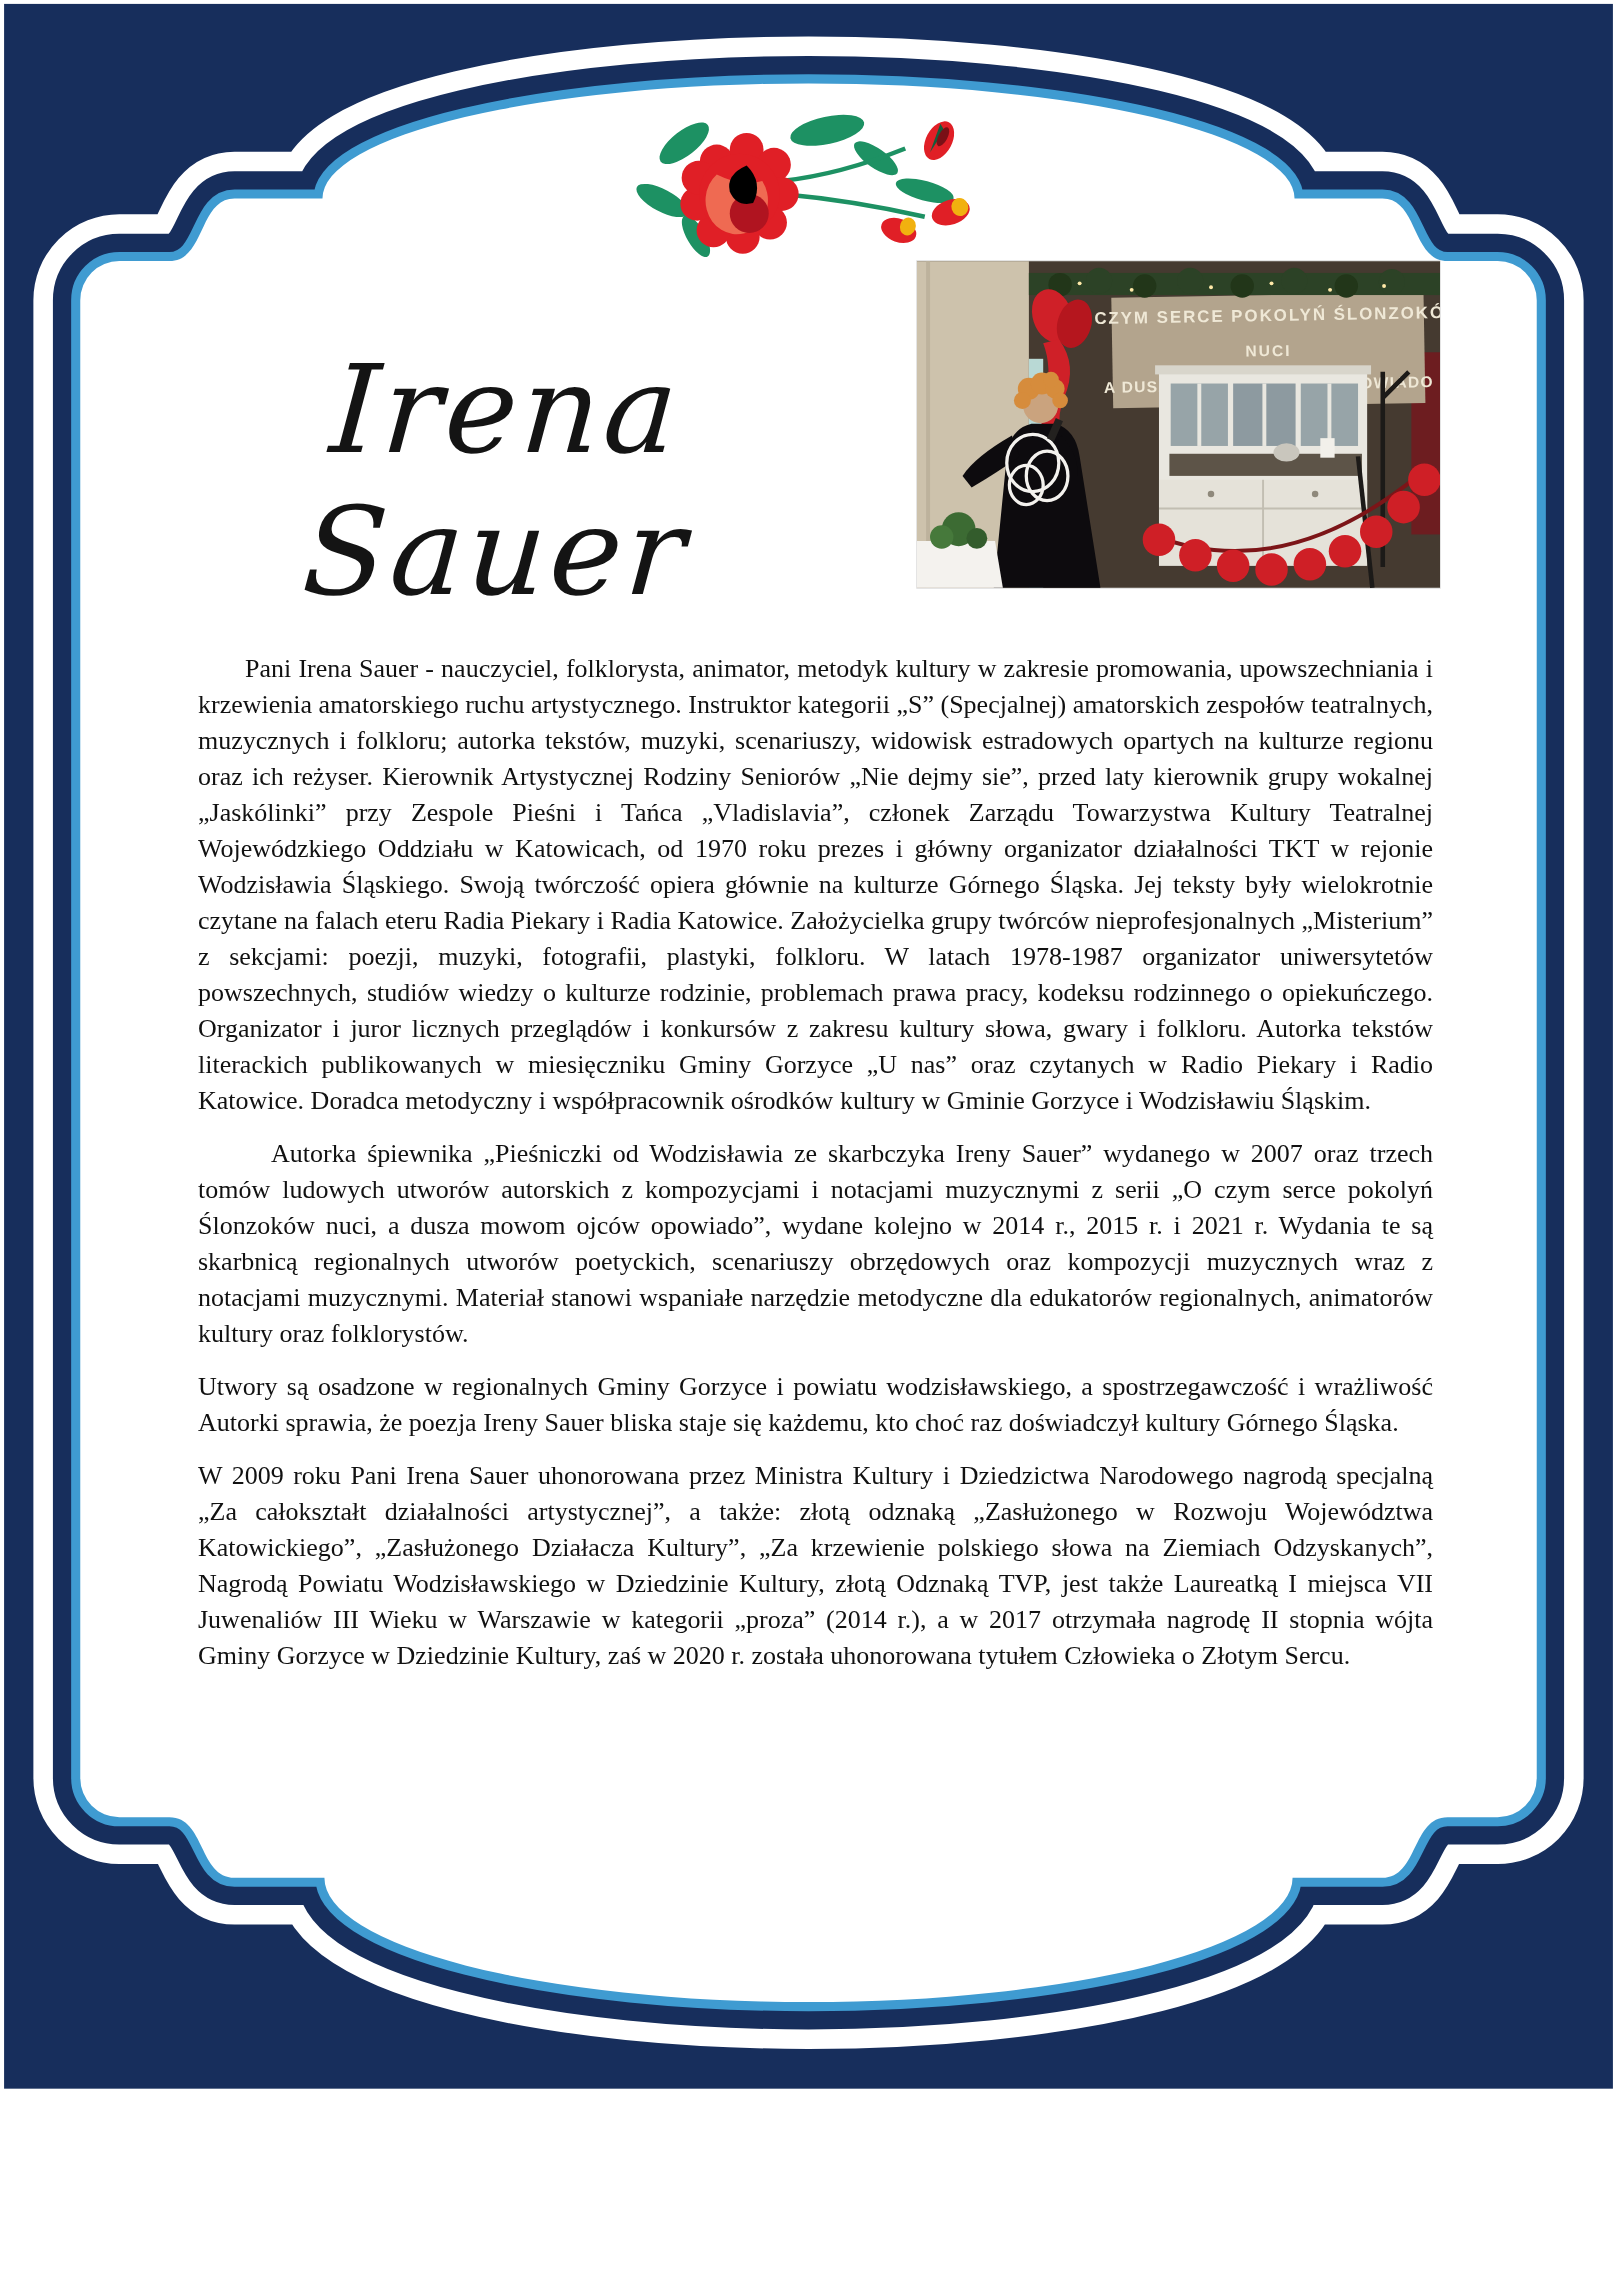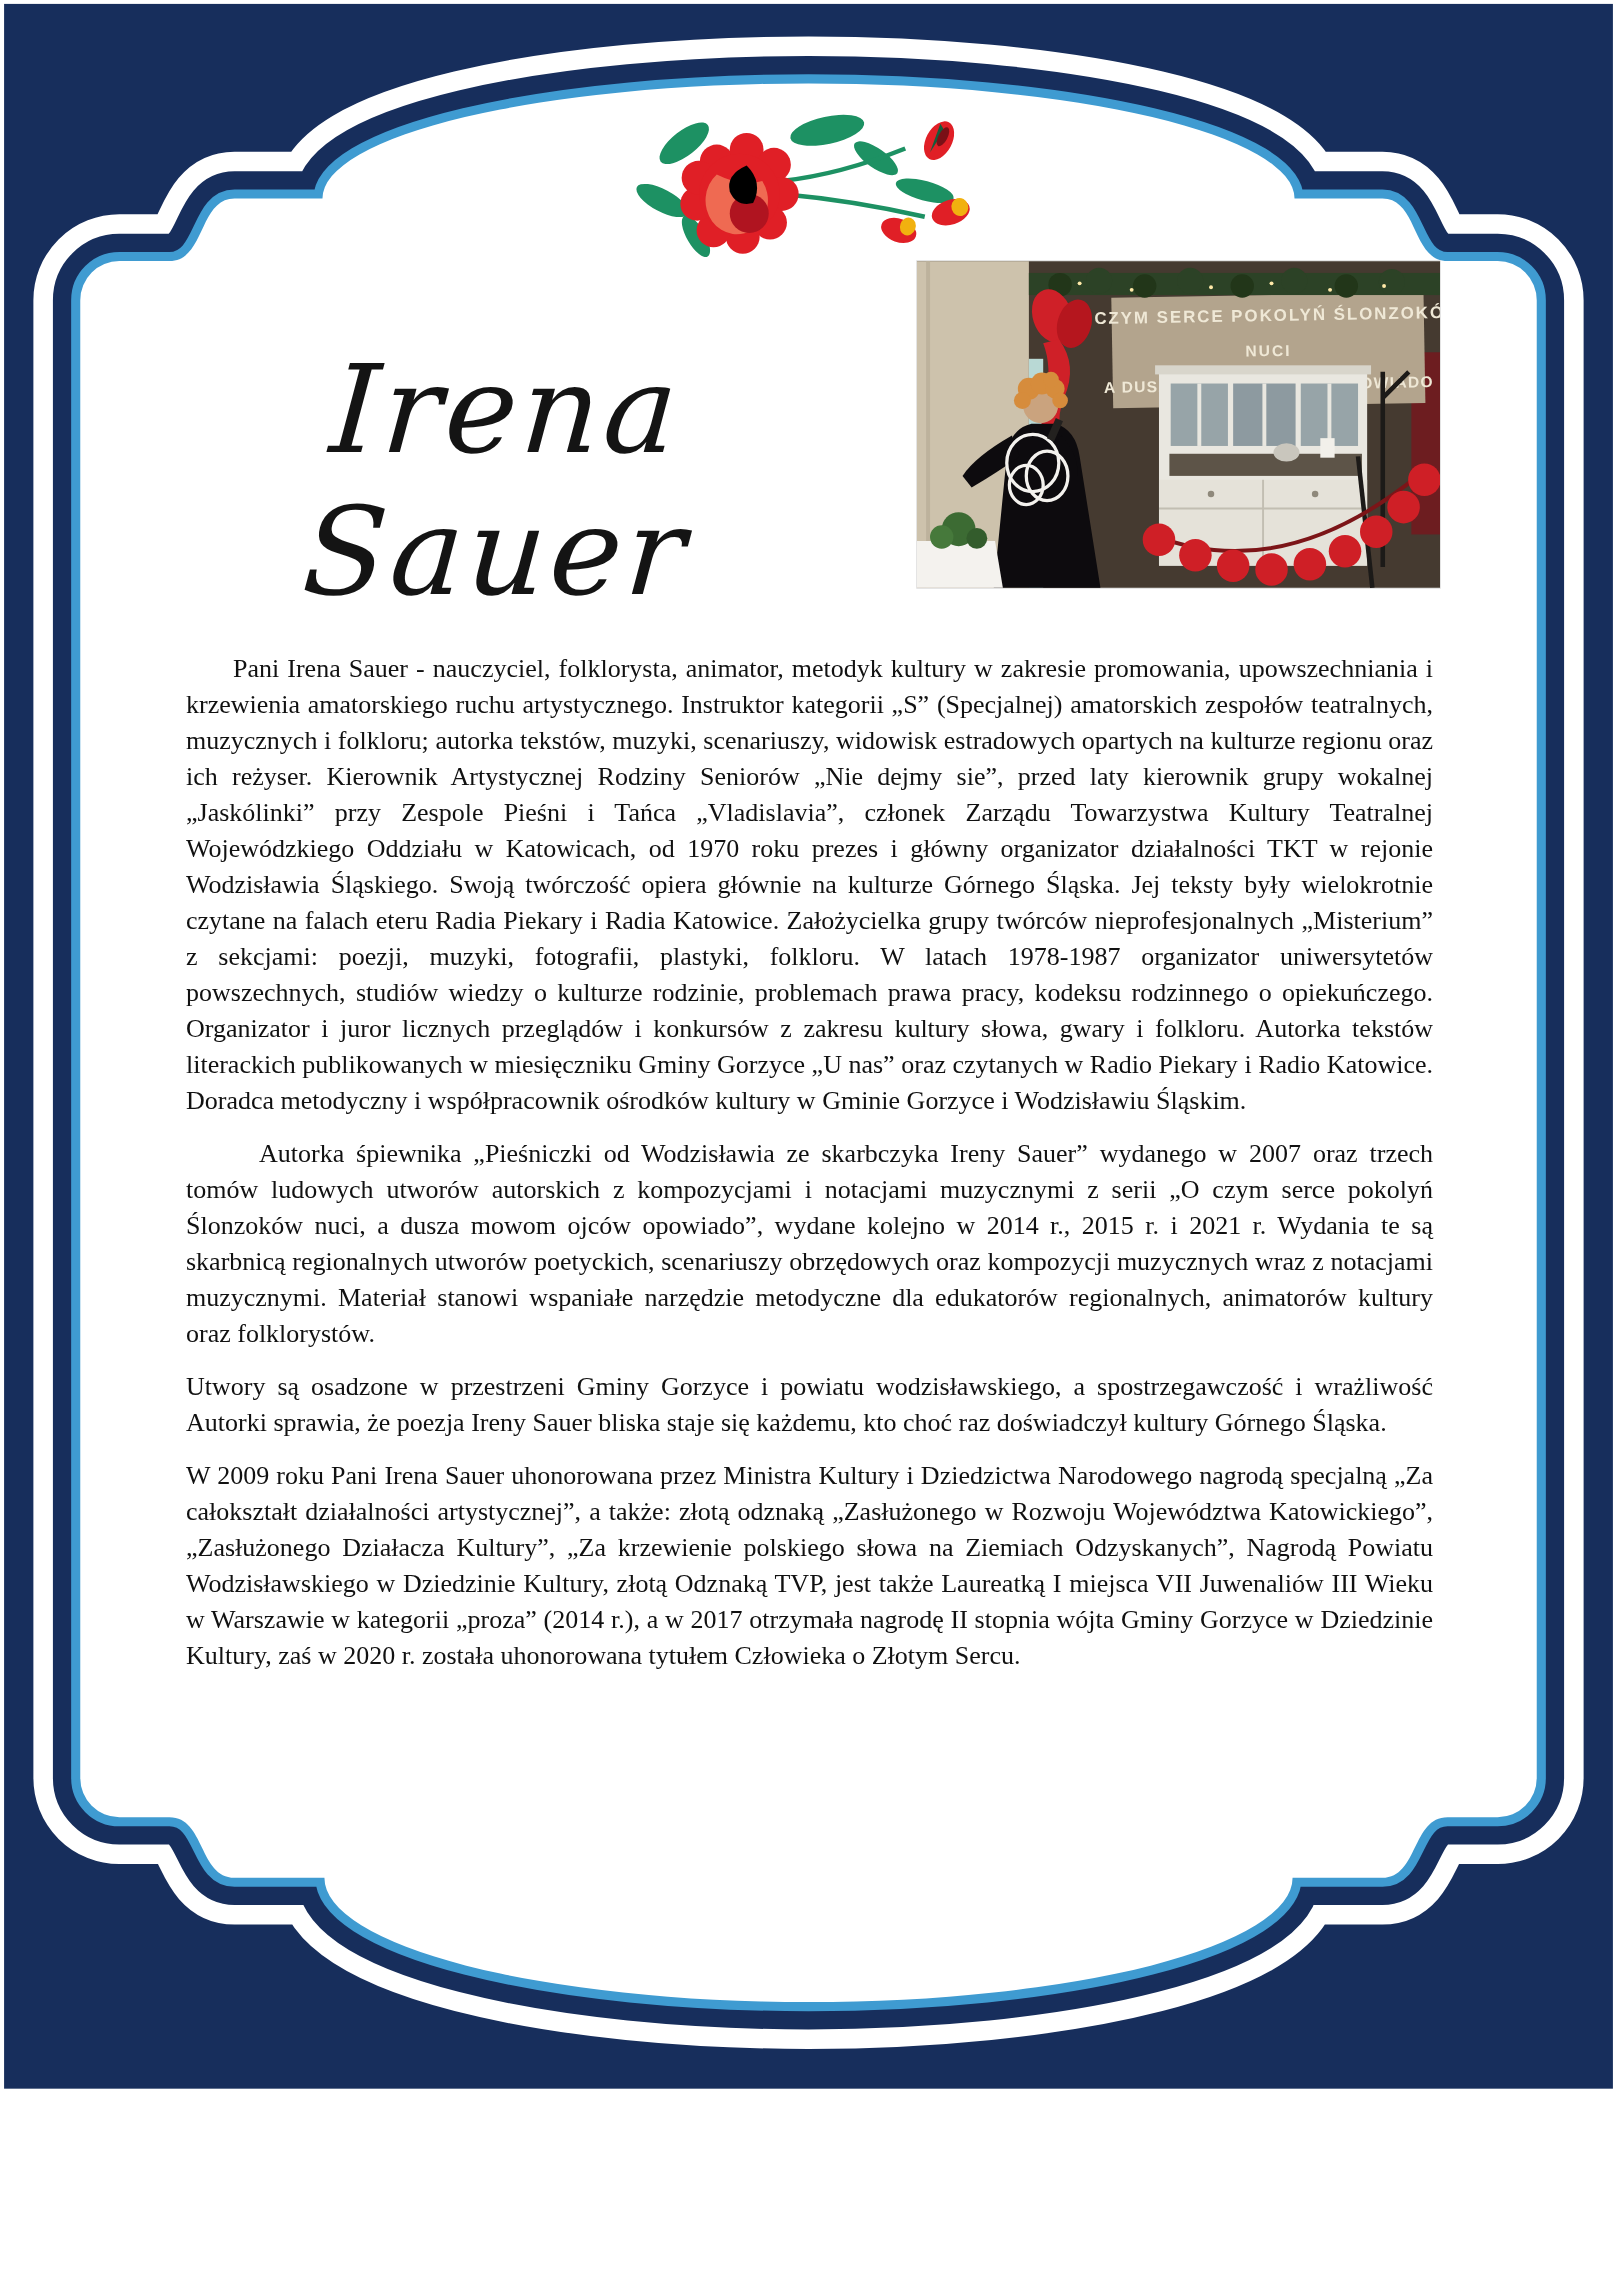--- a/index.html
+++ b/index.html
@@ -8,21 +8,21 @@
   .frame-svg{position:absolute;left:0;top:0;}
   
   .script-title{position:absolute;left:120px;top:339px;width:762px;text-align:center;
     font-family:"DejaVu Serif",serif;font-style:italic;font-size:122px;color:#141414;
     letter-spacing:3.9px;transform:skewX(-4deg);}
   
   .photo{position:absolute;left:917px;top:261px;width:523px;height:327px;overflow:hidden;box-shadow:0 0 0 0.7px #d8d8d8;}
   
   .bodytext{position:absolute;left:186px;top:651px;width:1247px;color:#111111;
     font-size:26px;line-height:36px;text-align:justify;}
-  .bodytext p{margin:0 0 17px 0;}
+  .bodytext p{margin:0 0 17px 12px;}
   .bodytext p.ind1{text-indent:47px;}
   .bodytext p.ind2{text-indent:73px;}
   
   .footer{position:absolute;left:0;top:2089px;width:1617px;height:195px;background:#ffffff;}
 </style>
 </head>
 <body>
 
 <div class="page">
 
@@ -177,21 +177,21 @@
         <circle cx="64" cy="412" r="26" fill="#3c6b33"></circle>
           <circle cx="38" cy="424" r="18" fill="#46793b"></circle>
         <circle cx="92" cy="426" r="16" fill="#335c2c"></circle>
       </g>
     </svg>
   </div>
 
   <div class="bodytext">
     <p class="ind1">Pani Irena Sauer - nauczyciel, folklorysta, animator, metodyk kultury w zakresie promowania, upowszechniania i krzewienia amatorskiego ruchu artystycznego. Instruktor kategorii „S” (Specjalnej) amatorskich zespołów teatralnych, muzycznych i folkloru; autorka tekstów, muzyki, scenariuszy, widowisk estradowych opartych na kulturze regionu oraz ich reżyser. Kierownik Artystycznej Rodziny Seniorów „Nie dejmy sie”, przed laty kierownik grupy wokalnej „Jaskólinki” przy Zespole Pieśni i Tańca „Vladislavia”, członek Zarządu Towarzystwa Kultury Teatralnej Wojewódzkiego Oddziału w Katowicach, od 1970 roku prezes i główny organizator działalności TKT w rejonie Wodzisławia Śląskiego. Swoją twórczość opiera głównie na kulturze Górnego Śląska.  Jej teksty były wielokrotnie czytane na falach eteru Radia Piekary i Radia Katowice. Założycielka grupy twórców nieprofesjonalnych „Misterium” z sekcjami: poezji, muzyki, fotografii, plastyki, folkloru. W latach 1978-1987 organizator uniwersytetów powszechnych, studiów wiedzy o kulturze rodzinie, problemach prawa pracy, kodeksu rodzinnego o opiekuńczego. Organizator i juror licznych przeglądów i konkursów z zakresu kultury słowa, gwary i folkloru. Autorka tekstów literackich publikowanych w miesięczniku Gminy Gorzyce „U nas” oraz czytanych w Radio Piekary i Radio Katowice. Doradca metodyczny i współpracownik ośrodków kultury w Gminie Gorzyce i Wodzisławiu Śląskim.</p>
     <p class="ind2">Autorka śpiewnika „Pieśniczki od Wodzisławia ze skarbczyka Ireny Sauer” wydanego w 2007 oraz trzech tomów ludowych utworów autorskich z kompozycjami i notacjami muzycznymi z serii „O czym serce pokolyń Ślonzoków nuci, a dusza mowom ojców opowiado”, wydane kolejno w 2014 r., 2015 r. i 2021 r. Wydania te są skarbnicą regionalnych utworów poetyckich, scenariuszy obrzędowych oraz kompozycji muzycznych wraz z notacjami muzycznymi. Materiał stanowi wspaniałe narzędzie metodyczne dla edukatorów regionalnych, animatorów kultury oraz folklorystów.</p>
-    <p>Utwory są osadzone w przestrzeni Gminy Gorzyce i powiatu wodzisławskiego, a spostrzegawczość i wrażliwość Autorki sprawia, że poezja Ireny Sauer bliska staje się każdemu, kto choć raz doświadczył kultury Górnego Śląska.</p>
+    <p>Utwory są osadzone w regionalnych Gminy Gorzyce i powiatu wodzisławskiego, a spostrzegawczość i wrażliwość Autorki sprawia, że poezja Ireny Sauer bliska staje się każdemu, kto choć raz doświadczył kultury Górnego Śląska.</p>
     <p>W 2009 roku Pani Irena Sauer uhonorowana przez Ministra Kultury i Dziedzictwa Narodowego nagrodą specjalną „Za całokształt działalności artystycznej”, a także: złotą odznaką „Zasłużonego w Rozwoju Województwa Katowickiego”, „Zasłużonego Działacza Kultury”, „Za krzewienie polskiego słowa na Ziemiach Odzyskanych”, Nagrodą Powiatu Wodzisławskiego w Dziedzinie Kultury, złotą Odznaką TVP, jest także Laureatką I miejsca VII Juwenaliów III Wieku w Warszawie w kategorii „proza” (2014 r.), a w 2017 otrzymała nagrodę II stopnia wójta Gminy Gorzyce w Dziedzinie Kultury, zaś w 2020 r. została uhonorowana tytułem Człowieka o Złotym Sercu.</p>
   </div>
 
   <div class="footer">
 
     
     
 
     
     

